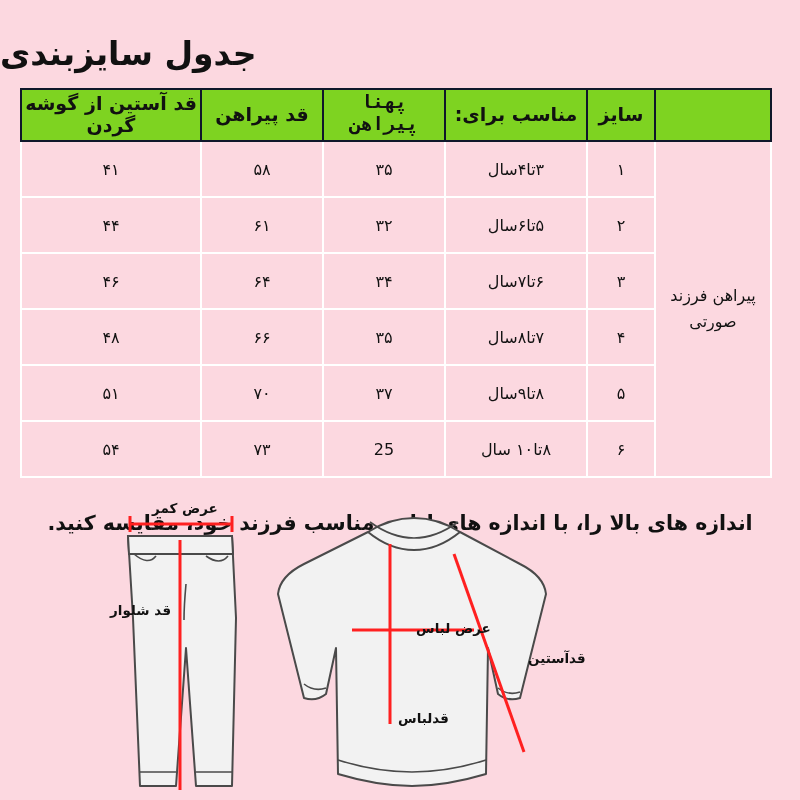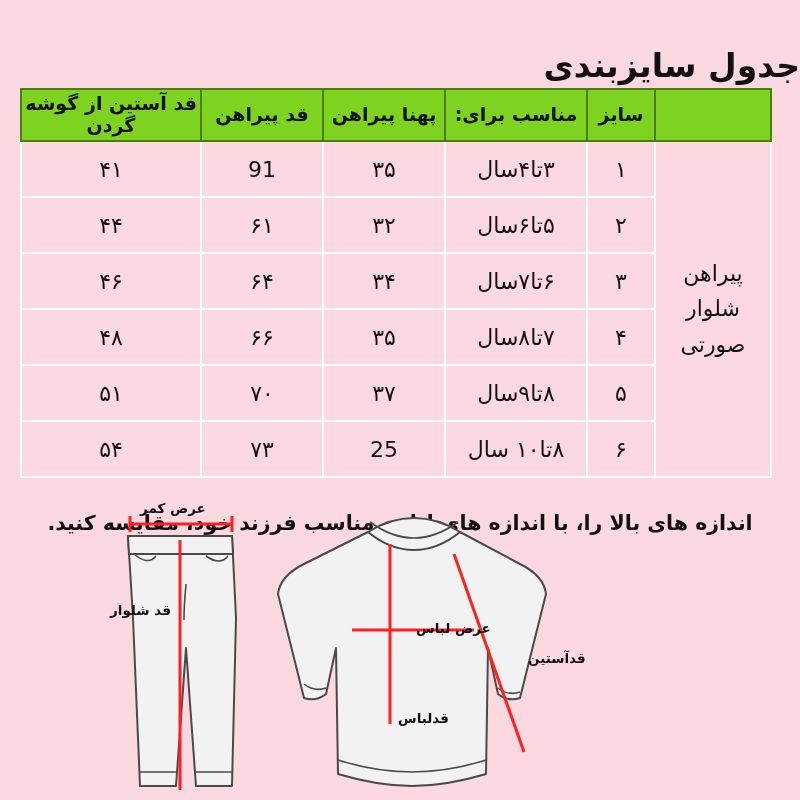--- a/index.html
+++ b/index.html
@@ -13,72 +13,72 @@
     font-family: "DejaVu Sans", "Liberation Sans", sans-serif;
     overflow: hidden;
     position: relative;
   }
   .page {
     width: 800px;
     height: 800px;
     position: relative;
   }
   .title {
-    text-align: right;
+    text-align: left;
     font-size: 33px;
     font-weight: bold;
     color: #111;
-    padding-top: 46px;
+    padding-top: 34px;
     letter-spacing: 0px;
   }
   
   .table-wrap {
     position: absolute;
     top: 88px;
     left: 28px;
     width: 744px;
   }
   table.sizes {
     border-collapse: collapse;
     width: 744px;
     table-layout: fixed;
     direction: rtl;
   }
   table.sizes td, table.sizes th {
     border: 2px solid #ffffff;
     text-align: center;
     vertical-align: middle;
-    font-size: 22px;
+    font-size: 16px;
     color: #111;
     height: 52px;
     background: #fcd8e0;
     font-weight: normal;
   }
   table.sizes thead th {
     background: #7ed321;
     font-weight: bold;
     font-size: 19px;
     height: 48px;
-    border: 2px solid #4d7c0f;
+    border: 2px solid #0f172a;
     line-height: 1.15;
   }
   td.groupcell {
     background: #7ed321;
     font-weight: bold;
     font-size: 19px;
     line-height: 1.6;
     width: 112px;
   }
   th.groupcell-head {
     background: #7ed321;
     width: 112px;
   }
   .col-size { width: 64px; }
   .col-for  { width: 138px; }
-  .col-w    { width: 118px; }
+  .col-w    { width: 118px; font-family: Liberation Mono, monospace; }
   .col-l    { width: 118px; }
   .col-n    { width: 176px; }
 
   
   .note-line {
     position: absolute;
     top: 467px;
     left: 0;
     width: 800px;
     text-align: center;
@@ -133,25 +133,25 @@
           <th class="groupcell-head"></th>
           <th class="col-size">سایز</th>
           <th class="col-for">مناسب برای:</th>
           <th class="col-w">پهنا پیراهن</th>
           <th class="col-l">قد پیراهن</th>
           <th class="col-n">قد آستین از گوشه گردن</th>
         </tr>
       </thead>
       <tbody>
         <tr>
-          <td class="groupcell" rowspan="6">پیراهن شلوار صورتی</td>
+          <td class="groupcell" rowspan="6">پیراهن فرزند صورتی</td>
           <td>۱</td>
           <td>۳تا۴سال</td>
           <td>۳۵</td>
-          <td>91</td>
+          <td>۵۸</td>
           <td>۴۱</td>
         </tr>
         <tr>
           <td>۲</td>
           <td>۵تا۶سال</td>
           <td>۳۲</td>
           <td>۶۱</td>
           <td>۴۴</td>
         </tr>
         <tr>
@@ -242,20 +242,20 @@
         <path d="M498,190 q10,8 22,4" fill="none" stroke="#4a4a4a" stroke-width="1.6"></path>
 
         <line x1="352" y1="132" x2="474" y2="132" stroke="#ff2020" stroke-width="3"></line>
 
         <line x1="390" y1="46" x2="390" y2="226" stroke="#ff2020" stroke-width="3"></line>
 
         <line x1="454" y1="56" x2="524" y2="254" stroke="#ff2020" stroke-width="3"></line>
       </g>
     </svg>
 
-    <div class="lbl" style="top:2px; left:140px;">عرض کمر</div>
+    <div class="lbl" style="top:2px; left:152px;">عرض کمر</div>
     <div class="lbl" style="top:104px; left:110px;">قد شلوار</div>
     <div class="lbl" style="top:122px; left:416px;">عرض لباس</div>
     <div class="lbl" style="top:212px; left:398px;text-align:right;">قدلباس</div>
     <div class="lbl" style="top:152px; left:528px;">قدآستین</div>
 
   </div>
 </div>
 
 </body></html>

